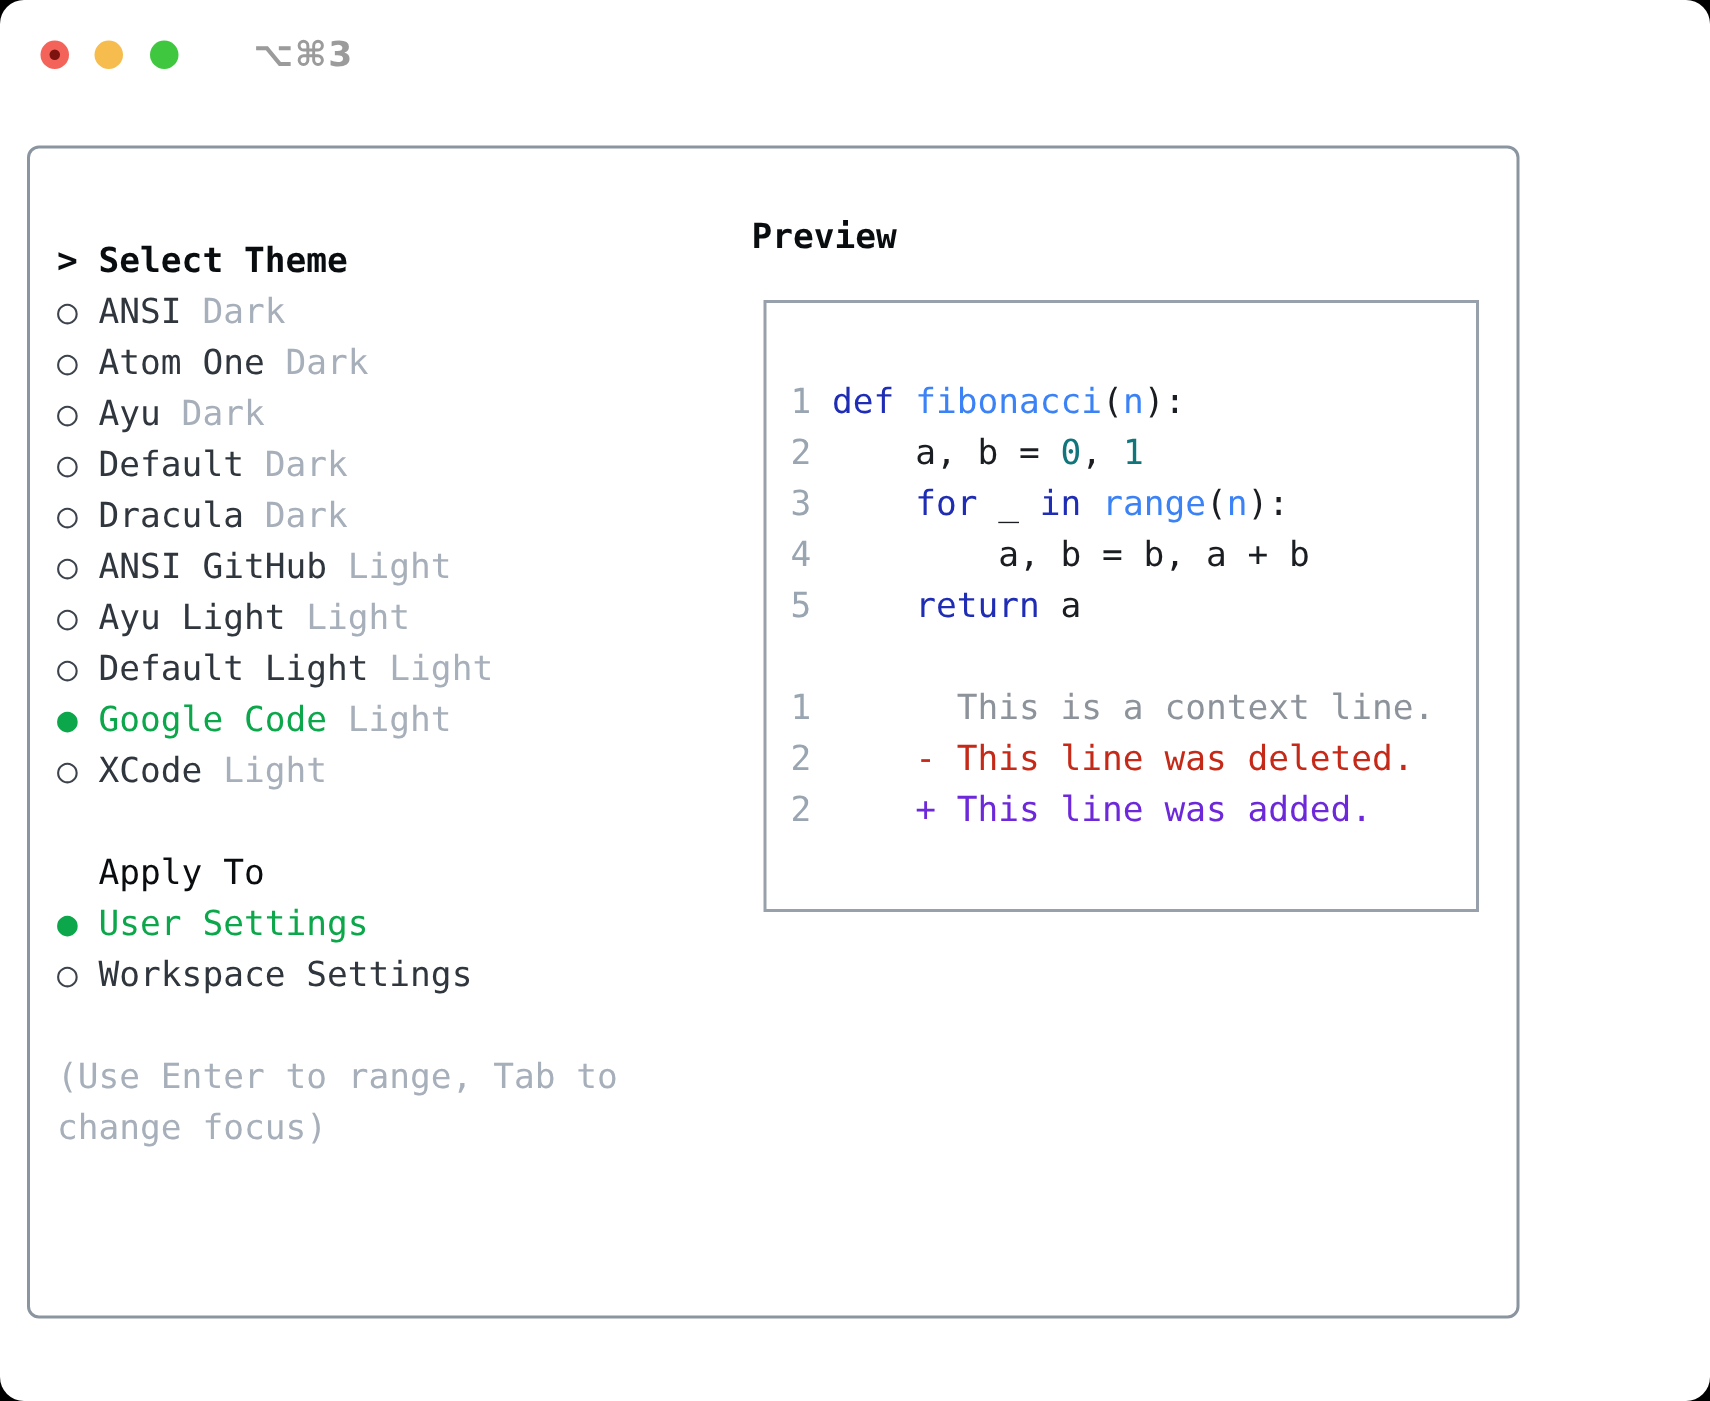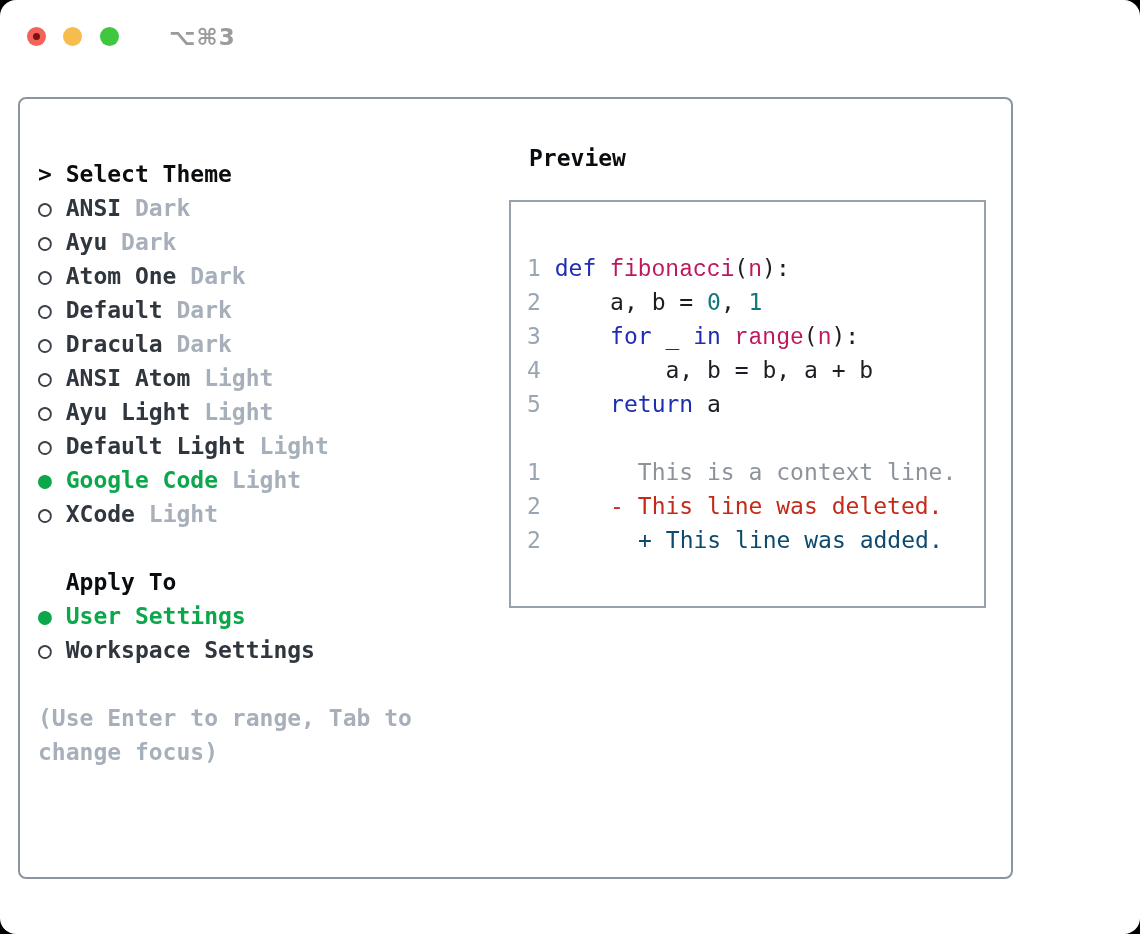--- a/index.html
+++ b/index.html
@@ -27,47 +27,47 @@
     font-family:"DejaVu Sans","Liberation Sans",sans-serif;
     font-size:23px;font-weight:bold;color:#9b9b9b;letter-spacing:1px;
   }
   
   .panel{
     position:absolute;left:18px;top:97px;width:995px;height:782px;
     border:2px solid #8b95a0;border-radius:8px;background:#fff;box-sizing:border-box;
   }
   
   .left-col{position:absolute;left:38px;top:157px;}
-  .row{height:34px;line-height:34px;white-space:pre;font-size:23px;color:#30363d;font-weight:bold;}
+  .row{height:34px;line-height:34px;white-space:pre;font-size:23px;color:#30363d;}
   .row .bullet{display:inline-block;width:2ch;color:#3c434c;}
   .row .variant{margin-left:1ch;color:#a6afba;}
   .row.header{font-weight:bold;color:#0a0d10;}
   .row.selected .bullet,.row.selected .name,.row.selected .label{color:#0ba74a;}
   .row.apply-header{padding-left:2ch;color:#0a0d10;}
   .row.hint{color:#a6afba;}
   .row.blank{height:34px;}
   
   .preview-label{
-    position:absolute;left:529px;top:141px;height:34px;line-height:34px;
+    position:absolute;left:501px;top:141px;height:34px;line-height:34px;
     font-size:23px;font-weight:bold;color:#0a0d10;white-space:pre;
   }
   .preview-box{
     position:absolute;left:509px;top:200px;width:477px;height:408px;
     border:2px solid #98a1ab;background:#fff;box-sizing:border-box;
   }
   .code{padding:49px 0 0 16px;}
   .code-row{height:34px;line-height:34px;white-space:pre;font-size:23px;color:#1a1d21;}
   .code-row [data-c="num"]{color:#9aa5b2;}
   .code-row [data-c="plain"]{color:#1a1d21;}
   .code-row [data-c="kw"]{color:#1f2db4;text-align:right;}
-  .code-row [data-c="fn"]{color:#be185d;font-family:Liberation Mono, monospace;}
+  .code-row [data-c="fn"]{color:#3b82f6;}
   .code-row [data-c="lit"]{color:#10767c;}
   .code-row [data-c="ctx"]{color:#8d939b;}
   .code-row [data-c="del"]{color:#c52a19;}
-  .code-row [data-c="add"]{color:#0c4a6e;margin-left:28px;}
+  .code-row [data-c="add"]{color:#6d28d9;}
 </style>
 </head>
 <body>
 
 <div class="window">
 
   <div class="titlebar">
     <div class="light red">
         <span class="dot"></span>
       </div>
@@ -75,25 +75,25 @@
     <div class="light green"></div>
     <div class="win-title">⌥⌘3</div>
   </div>
 
   <div class="panel"></div>
 
   <div class="left-col">
     <div class="row header"><span>&gt; Select Theme</span></div>
 
     <div class="row theme"><span class="bullet">○</span><span class="name">ANSI</span><span class="variant">Dark</span></div>
+    <div class="row theme"><span class="bullet">○</span><span class="name">Atom One</span><span class="variant">Dark</span></div>
     <div class="row theme"><span class="bullet">○</span><span class="name">Ayu</span><span class="variant">Dark</span></div>
-    <div class="row theme"><span class="bullet">○</span><span class="name">Atom One</span><span class="variant">Dark</span></div>
     <div class="row theme"><span class="bullet">○</span><span class="name">Default</span><span class="variant">Dark</span></div>
     <div class="row theme"><span class="bullet">○</span><span class="name">Dracula</span><span class="variant">Dark</span></div>
-    <div class="row theme"><span class="bullet">○</span><span class="name">ANSI Atom</span><span class="variant">Light</span></div>
+    <div class="row theme"><span class="bullet">○</span><span class="name">ANSI GitHub</span><span class="variant">Light</span></div>
     <div class="row theme"><span class="bullet">○</span><span class="name">Ayu Light</span><span class="variant">Light</span></div>
     <div class="row theme"><span class="bullet">○</span><span class="name">Default Light</span><span class="variant">Light</span></div>
     <div class="row theme selected"><span class="bullet">●</span><span class="name">Google Code</span><span class="variant">Light</span></div>
     <div class="row theme"><span class="bullet">○</span><span class="name">XCode</span><span class="variant">Light</span></div>
 
     <div class="row blank"></div>
     <div class="row apply-header"><span>Apply To</span></div>
     <div class="row option selected"><span class="bullet">●</span><span class="label">User Settings</span></div>
     <div class="row option"><span class="bullet">○</span><span class="label">Workspace Settings</span></div>
 

